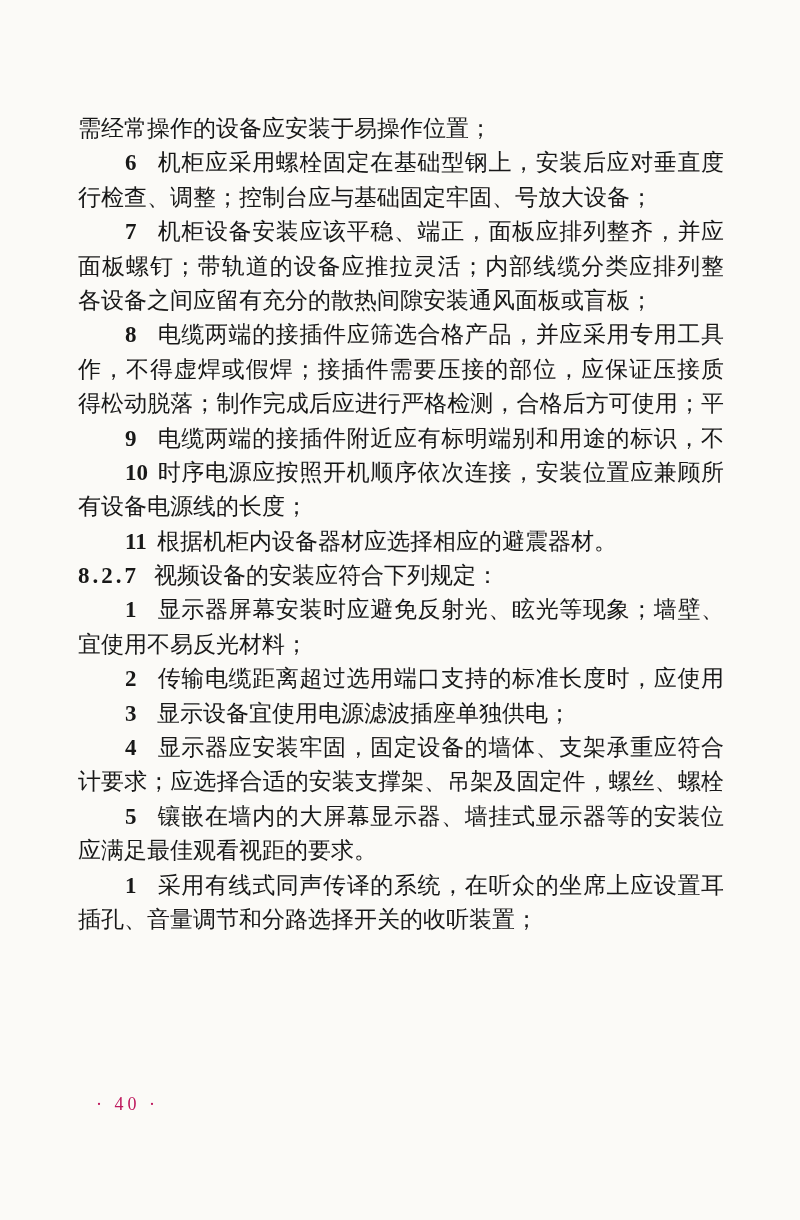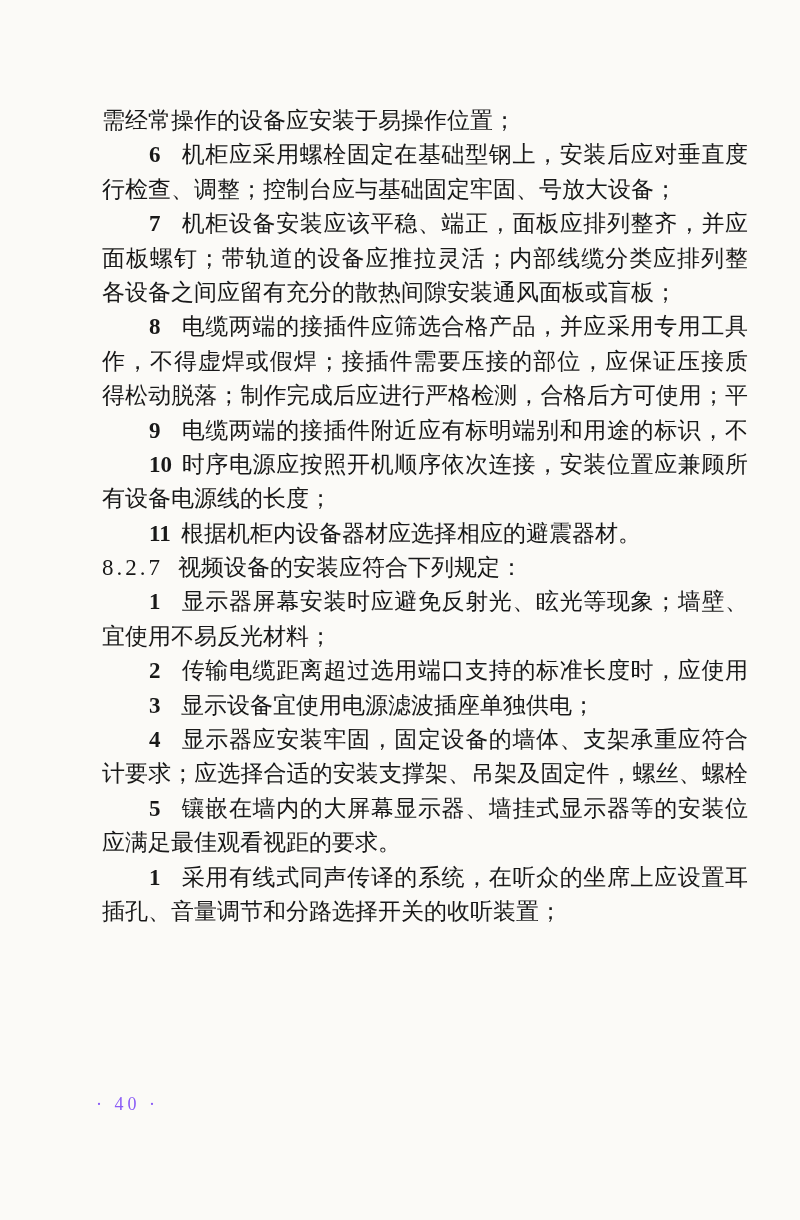--- a/index.html
+++ b/index.html
@@ -6,39 +6,39 @@
   body{
     width:800px;height:1220px;
     background:#fbfaf7;
     font-family:"Liberation Serif","DejaVu Serif",serif;
   }
   .page{
     position:relative;width:800px;height:1220px;
     background:#fbfaf7;color:#181818;overflow:hidden;
   }
   .text-block{
-    position:absolute;left:78px;top:104px;width:646px;
-    font-size:23px;line-height:34.4px;margin-left:24px;
+    position:absolute;left:78px;top:112px;width:646px;
+    font-size:23px;line-height:34.4px;
   }
   .line{
     height:34.4px;overflow:hidden;
     text-align:justify;
     text-justify:inter-character;
   }
   .line.fill{ text-align-last:justify; }
   
   .inum{
     display:inline-block;width:79px;padding-left:47px;
     box-sizing:border-box;font-weight:700;
   }
   
-  .snum{ font-weight:400;letter-spacing:3px;margin-right:15px; }
+  .snum{ font-weight:700;letter-spacing:3px;margin-right:15px; }
   .page-num{
     position:absolute;left:96px;top:1094px;
-    font-size:18px;letter-spacing:4px;color:#8b5cf6;
+    font-size:18px;letter-spacing:4px;color:#be185d;
   }
 </style>
 </head>
 <body>
 
 <div class="page">
   <div class="text-block">
 
     <div class="line"><span>需经常操作的设备应安装于易操作位置；</span></div>
 

